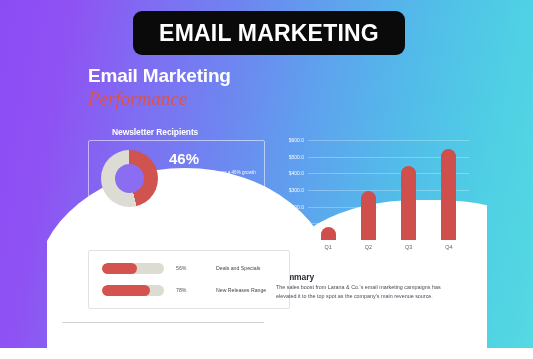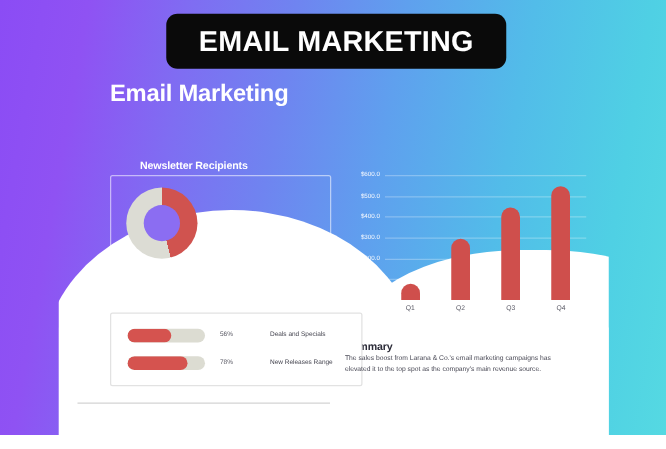--- a/index.html
+++ b/index.html
@@ -326,29 +326,34 @@
     <div class="wave-right"></div>
     <div class="page-bottom-fill"></div>
   </div>
 
   <div class="badge">
     <span class="badge-text">EMAIL MARKETING</span>
   </div>
 
   <div class="heading">
     <div class="heading-line1">Email Marketing</div>
+    <div class="heading-line2">Performance</div>
   </div>
 
   <div class="sec-head light" id="head-newsletter">Newsletter Recipients</div>
   <div class="sec-head dark" id="head-summary">Summary</div>
 
   <div class="card-newsletter">
     <div class="donut-wrap">
       <div class="donut" id="donut-ring" style="background: conic-gradient(rgb(208, 83, 79) 0deg, rgb(208, 83, 79) 165.6deg, rgb(220, 220, 212) 165.6deg, rgb(220, 220, 212) 360deg);"></div>
       <div class="donut-mask"></div>
+    </div>
+    <div class="donut-stat">
+      <div class="donut-pct">46%</div>
+      <div class="donut-desc">Throughout 2024, there was a 46% growth in new email subscribers.</div>
     </div>
   </div>
 
   <div class="card-anticipated">
 
     <div class="bar-row" id="bar-row-0">
       <div class="track">
         <div class="fill" id="fill-0" style="width: 56%;"></div>
       </div>
       <div class="bar-pct">56%</div>

